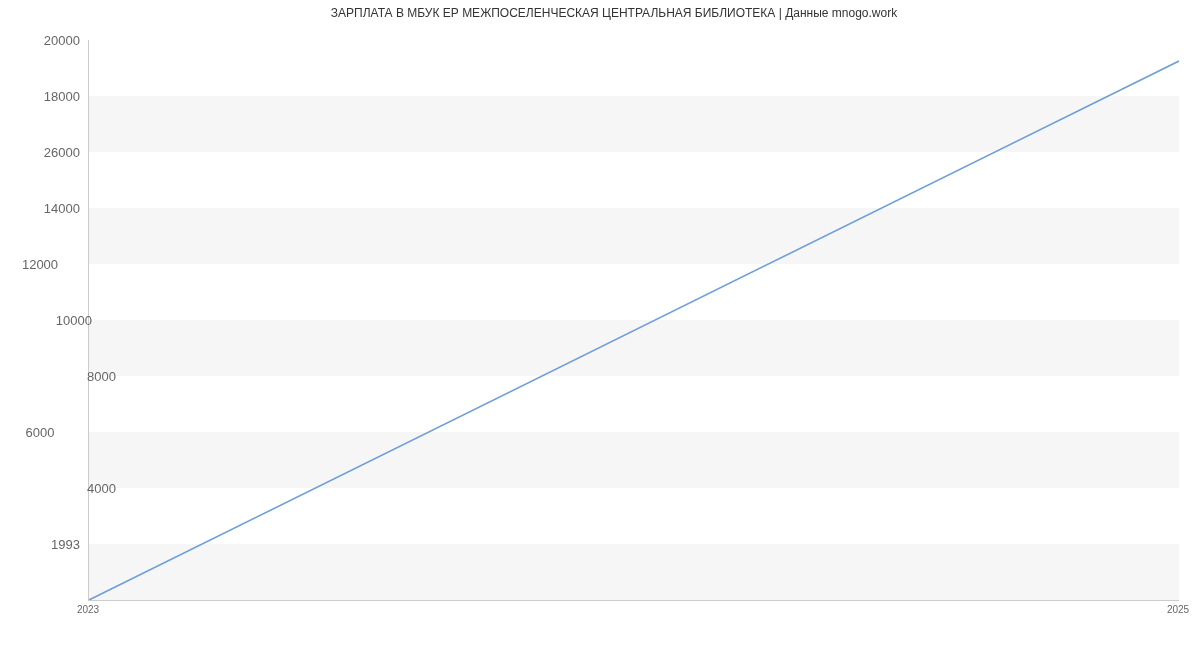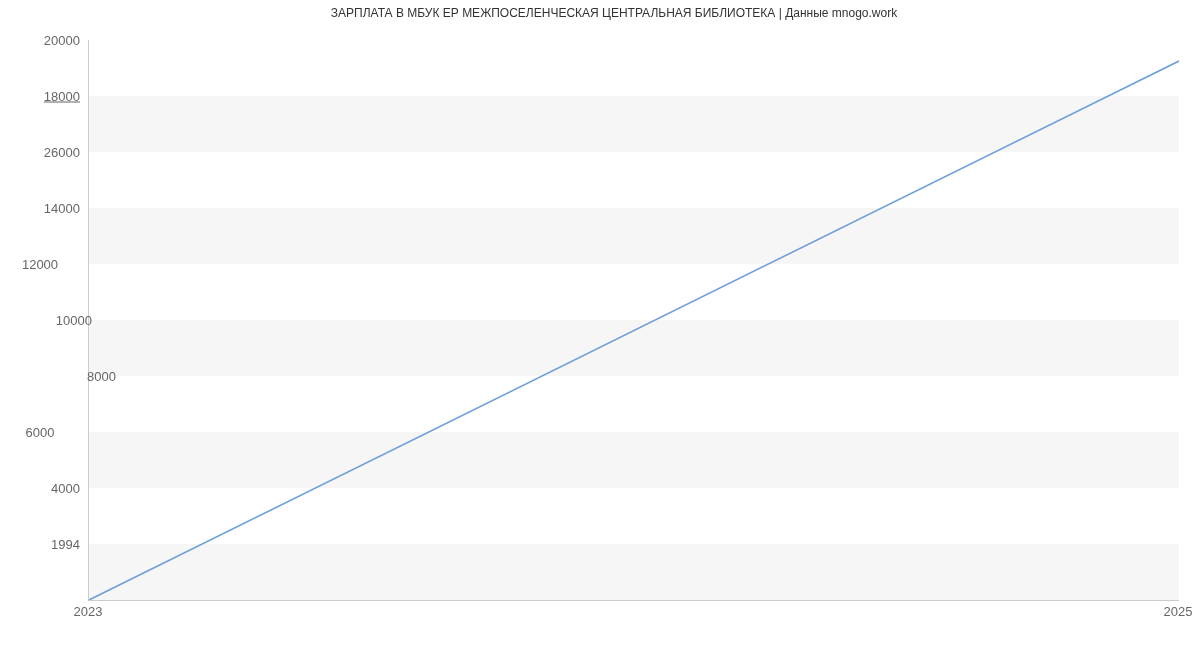--- a/index.html
+++ b/index.html
@@ -57,46 +57,46 @@
     right: 1152px; 
     width: 80px;
     text-align: right;
     font-size: 13px;
     color: #666;
     transform: translateY(-50%);
   }
   .x-tick {
     position: absolute;
     top: 604px;
-    font-size: 13px;
+    font-size: 10px;
     color: #666;
     transform: translateX(-50%);
   }
 </style>
 </head>
 <body>
 
 <div class="chart-wrap">
   <div class="title">ЗАРПЛАТА В МБУК ЕР МЕЖПОСЕЛЕНЧЕСКАЯ ЦЕНТРАЛЬНАЯ БИБЛИОТЕКА | Данные mnogo.work</div>
 
   <div class="plot" id="plot">
       <div class="band" style="top: 0px; height: 56px;"></div>
       <div class="band" style="top: 112px; height: 56px;"></div>
       <div class="band" style="top: 224px; height: 56px;"></div>
       <div class="band" style="top: 336px; height: 56px;"></div>
       <div class="band" style="top: 448px; height: 56px;"></div>
     <svg class="svg-line" id="svg" preserveAspectRatio="none" viewBox="0 0 1090 560">
         <path d="M0 560 L1090 21" fill="none" stroke="#6f9fd8" stroke-width="1.6"></path>
       </svg>
   </div>
-<div class="y-tick" style="left: 0px; width: 80px; top: 544px; text-align: right;">1994</div>
-    <div class="y-tick" style="left: 0px; width: 80px; top: 488px; text-align: right;">4000</div>
+<div class="y-tick" style="left: 0px; width: 80px; top: 544px; text-align: right;">1993</div>
+    <div class="y-tick" style="left: 0px; width: 80px; top: 488px; text-align: right; padding-left: 36px;">4000</div>
     <div class="y-tick" style="left: 0px; width: 80px; top: 432px; text-align: center;">6000</div>
     <div class="y-tick" style="left: 0px; width: 80px; top: 376px; text-align: right; padding-left: 36px;">8000</div>
     <div class="y-tick" style="left: 0px; width: 92px; top: 320px; text-align: right;">10000</div>
     <div class="y-tick" style="left: 0px; width: 80px; top: 264px; text-align: center;">12000</div>
     <div class="y-tick" style="left: 0px; width: 80px; top: 208px; text-align: right;">14000</div>
     <div class="y-tick" style="left: 0px; width: 80px; top: 152px; text-align: right;">26000</div>
-    <div class="y-tick" style="left: 0px; width: 80px; top: 96px; text-align: right; text-decoration: underline;">18000</div>
+    <div class="y-tick" style="left: 0px; width: 80px; top: 96px; text-align: right;">18000</div>
     <div class="y-tick" style="left: 0px; width: 80px; top: 40px; text-align: right;">20000</div>
     <div class="x-tick" style="left: 88px;">2023</div>
     <div class="x-tick" style="left: 1178px;">2025</div>
   </div>
 
 </body></html>

